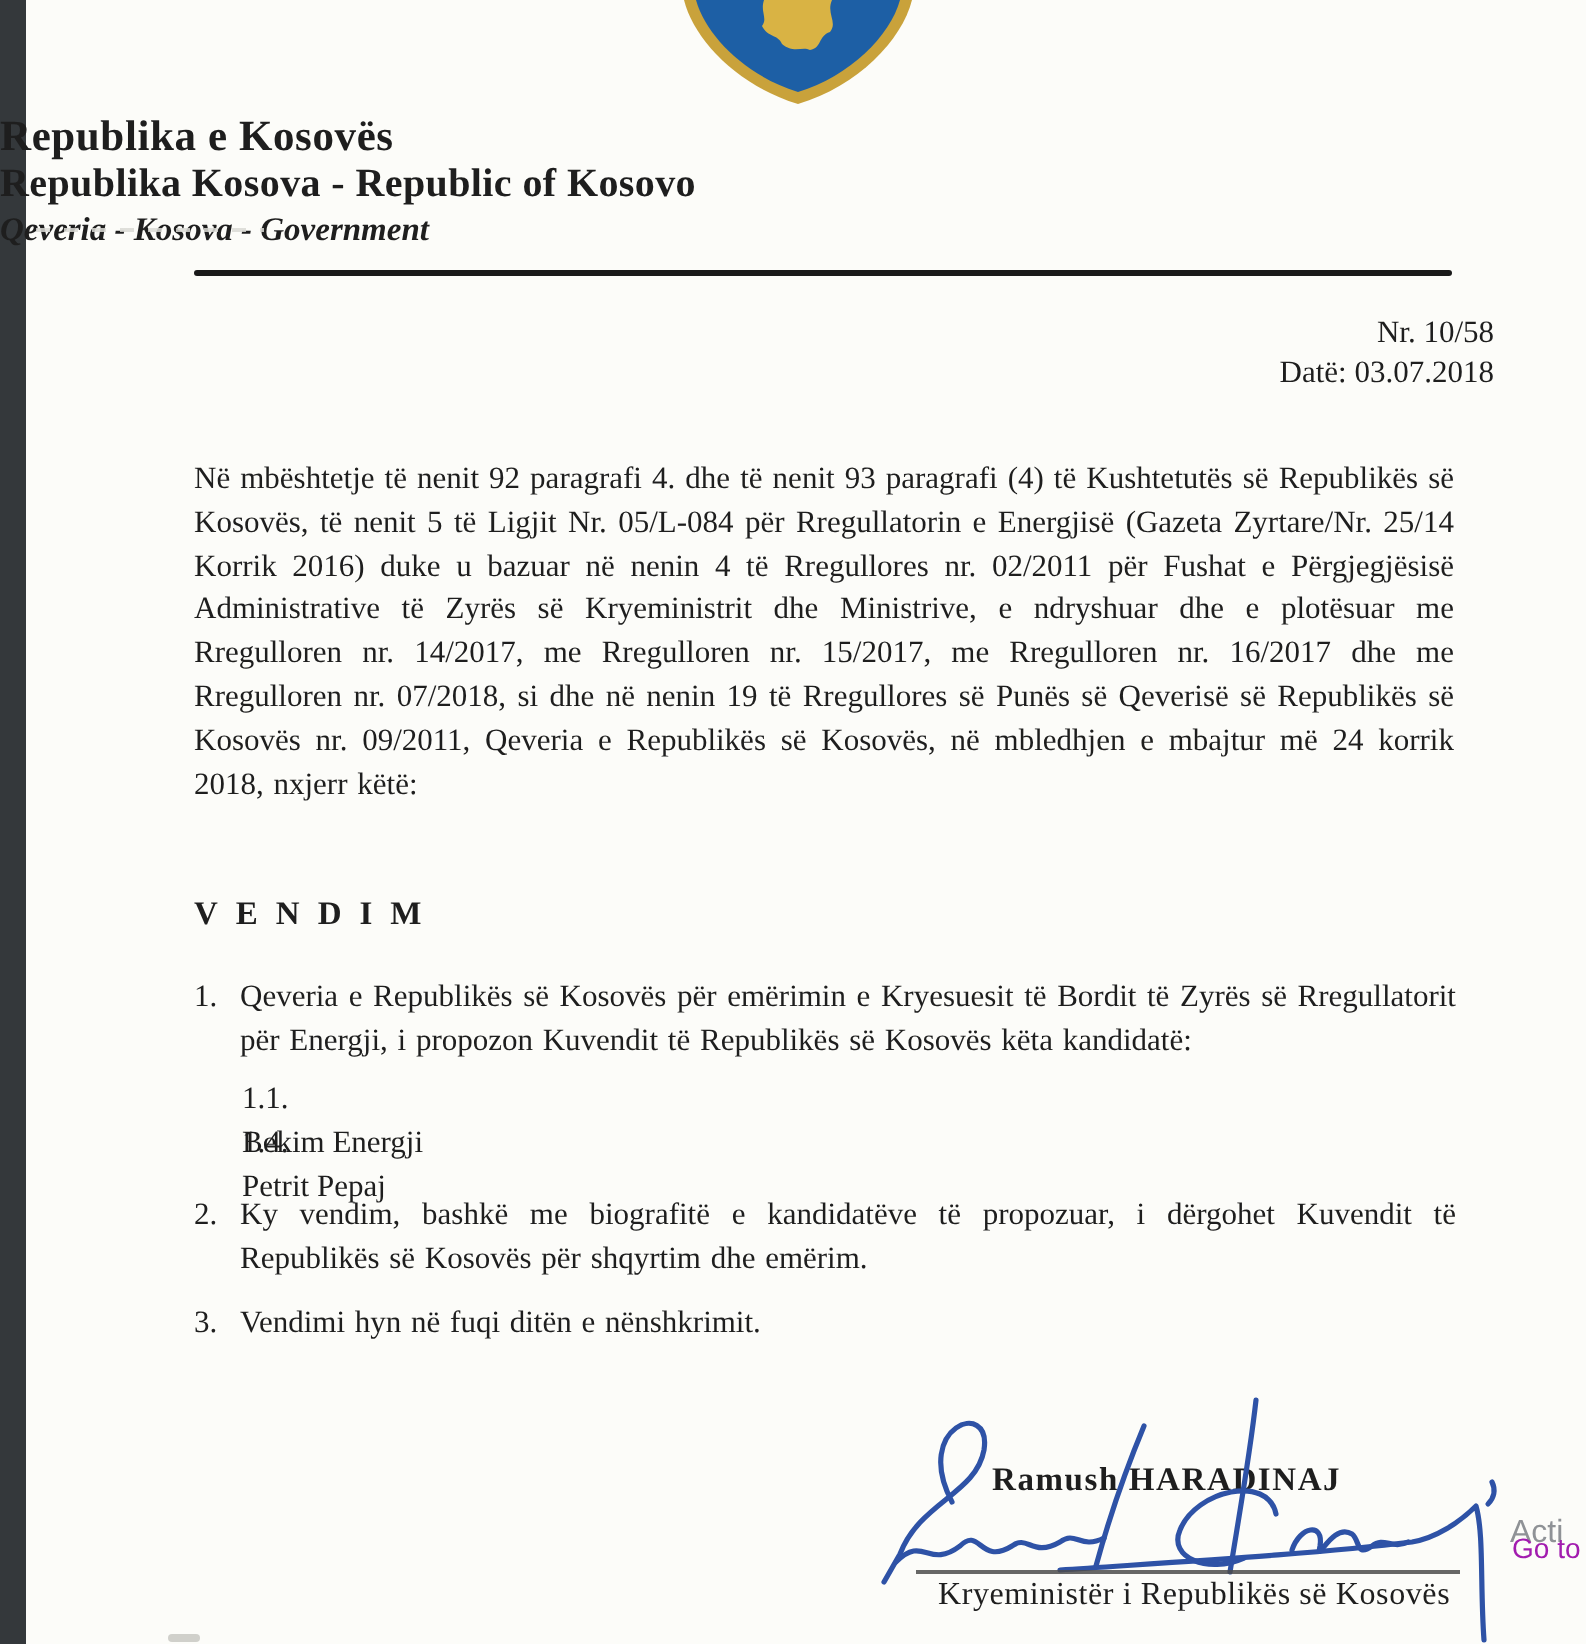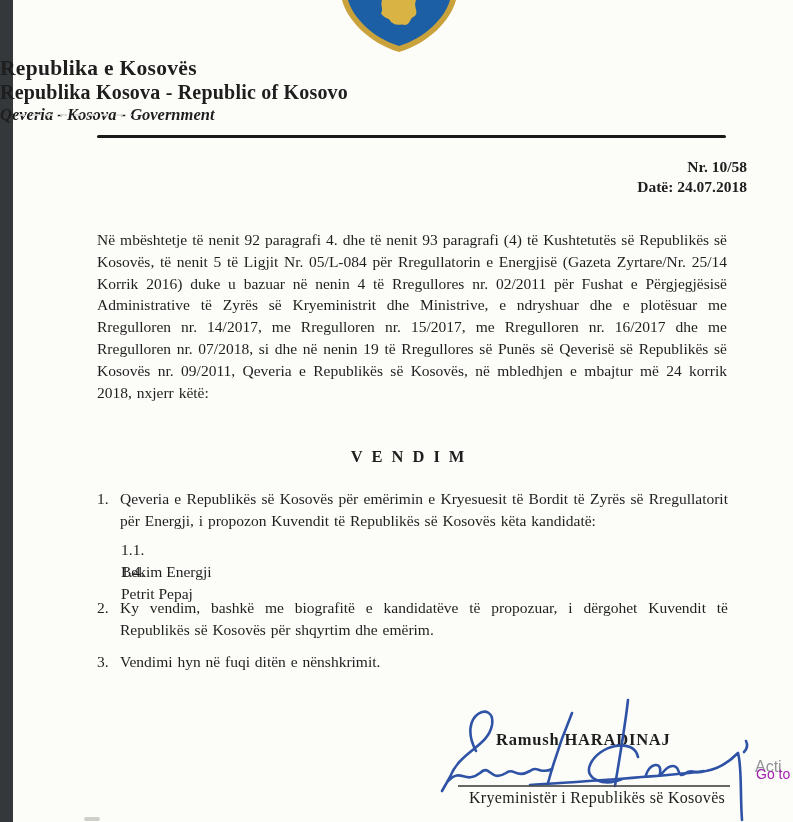--- a/index.html
+++ b/index.html
@@ -8,24 +8,24 @@
     overflow:hidden;font-family:"Liberation Serif","DejaVu Serif",serif;color:#1e1e1e;padding-left:20px;
   }
   .edge-strip{position:absolute;left:0;top:0;width:13px;height:822px;background:#34383b;}
   .emblem{position:absolute;left:339px;top:0;width:120px;height:54px;}
   .title1{position:absolute;left:0;top:56px;width:100%;font-size:21.5px;font-weight:bold;letter-spacing:.3px;}
   .title2{position:absolute;left:0;top:81px;width:100%;font-size:20px;font-weight:bold;letter-spacing:.2px;}
   .title3{position:absolute;left:0;top:105px;width:100%;font-size:16.5px;font-weight:bold;font-style:italic;}
   .scan-dashes{position:absolute;left:18px;top:114px;width:114px;height:2px;
     background:repeating-linear-gradient(90deg,#dadad5 0 7px,transparent 7px 14px);opacity:.85;}
   .head-rule{position:absolute;left:97px;top:135px;width:629px;height:3px;background:#1a1a1a;border-radius:2px;}
-  .meta{position:absolute;right:66px;top:157px;text-align:right;font-size:15.5px;font-weight:bold;line-height:19.5px;}
+  .meta{position:absolute;right:66px;top:157px;text-align:right;font-size:15.5px;font-weight:normal;line-height:19.5px;}
   .preamble{position:absolute;left:97px;top:205px;width:630px;font-size:15.5px;line-height:21.8px;
     text-align:justify;word-spacing:1px;margin-top:24px;}
-  .decision-heading{position:absolute;left:97px;top:447px;width:630px;text-align:center;
+  .decision-heading{position:absolute;left:97px;top:447px;width:630px;text-align:left;
     font-size:16.5px;font-weight:bold;letter-spacing:9px;}
   .item{position:absolute;left:97px;width:631px;display:flex;font-size:15.5px;line-height:22px;}
   .item .num{flex:none;width:23px;}
   .item .txt{flex:1;text-align:justify;word-spacing:1px;}
   .item1{top:488px;}
   .item2{top:597px;}
   .item3{top:651px;}
   .subitem{position:absolute;left:121px;width:500px;display:flex;font-size:15.5px;line-height:22px;flex-direction:column;}
   .subitem .num{flex:none;width:34px;}
   .sub1{top:539px;}
@@ -56,21 +56,21 @@
 
   <div class="title1">Republika e Kosovës</div>
   <div class="title2">Republika Kosova - Republic of Kosovo</div>
   <div class="title3">Qeveria - Kosova - Government</div>
 
   <div class="scan-dashes"></div>
   <div class="head-rule"></div>
 
   <div class="meta">
     <div>Nr. 10/58</div>
-    <div>Datë: 24.07.2018</div>
+    <div>Datë: 03.07.2018</div>
   </div>
 
   <div class="preamble">Në mbështetje të nenit 92 paragrafi 4. dhe të nenit 93 paragrafi (4) të Kushtetutës së Republikës së Kosovës, të nenit 5 të Ligjit Nr. 05/L-084 për Rregullatorin e Energjisë (Gazeta Zyrtare/Nr. 25/14 Korrik 2016) duke u bazuar në nenin 4 të Rregullores nr. 02/2011 për Fushat e Përgjegjësisë Administrative të Zyrës së Kryeministrit dhe Ministrive, e ndryshuar dhe e plotësuar me Rregulloren nr. 14/2017, me Rregulloren nr. 15/2017, me Rregulloren nr. 16/2017 dhe me Rregulloren nr. 07/2018, si dhe në nenin 19 të Rregullores së Punës së Qeverisë së Republikës së Kosovës nr. 09/2011, Qeveria e Republikës së Kosovës, në mbledhjen e mbajtur më 24 korrik 2018, nxjerr këtë:</div>
 
   <div class="decision-heading">VENDIM</div>
 
   <div class="item item1">
     <span class="num">1.</span>
     <span class="txt">Qeveria e Republikës së Kosovës për emërimin e Kryesuesit të Bordit të Zyrës së Rregullatorit për Energji, i propozon Kuvendit të Republikës së Kosovës këta kandidatë:</span>
   </div>

